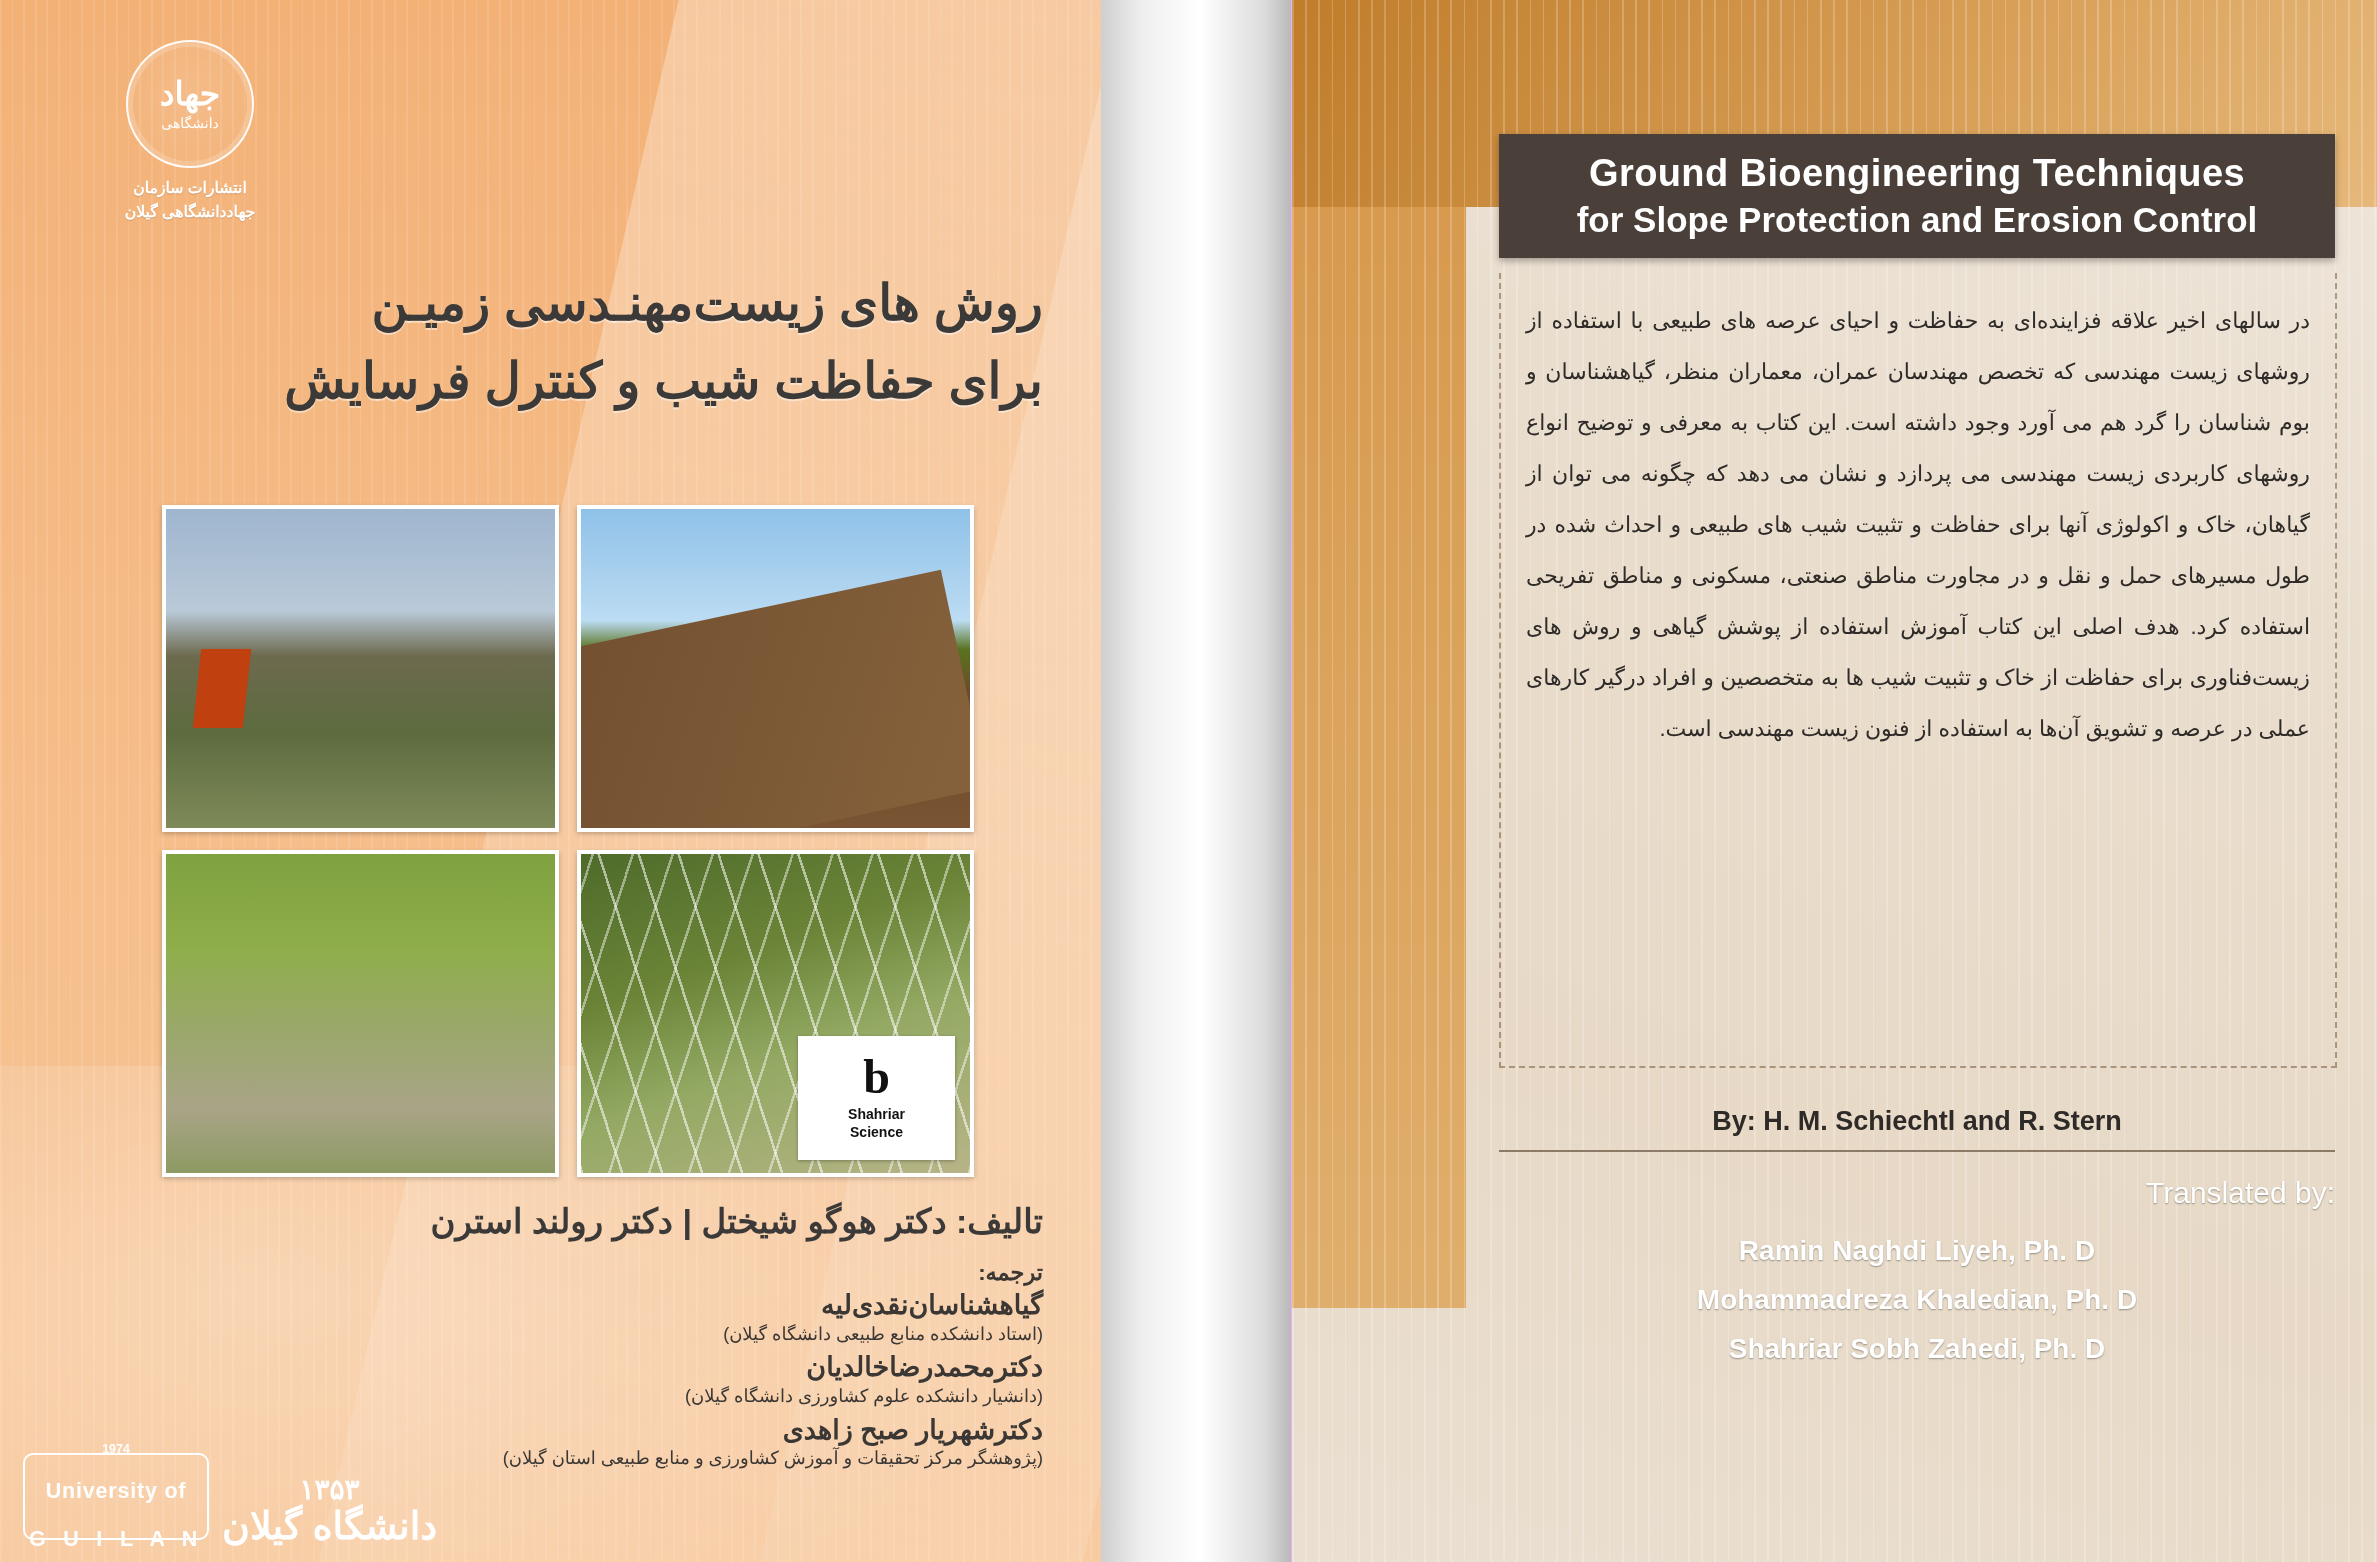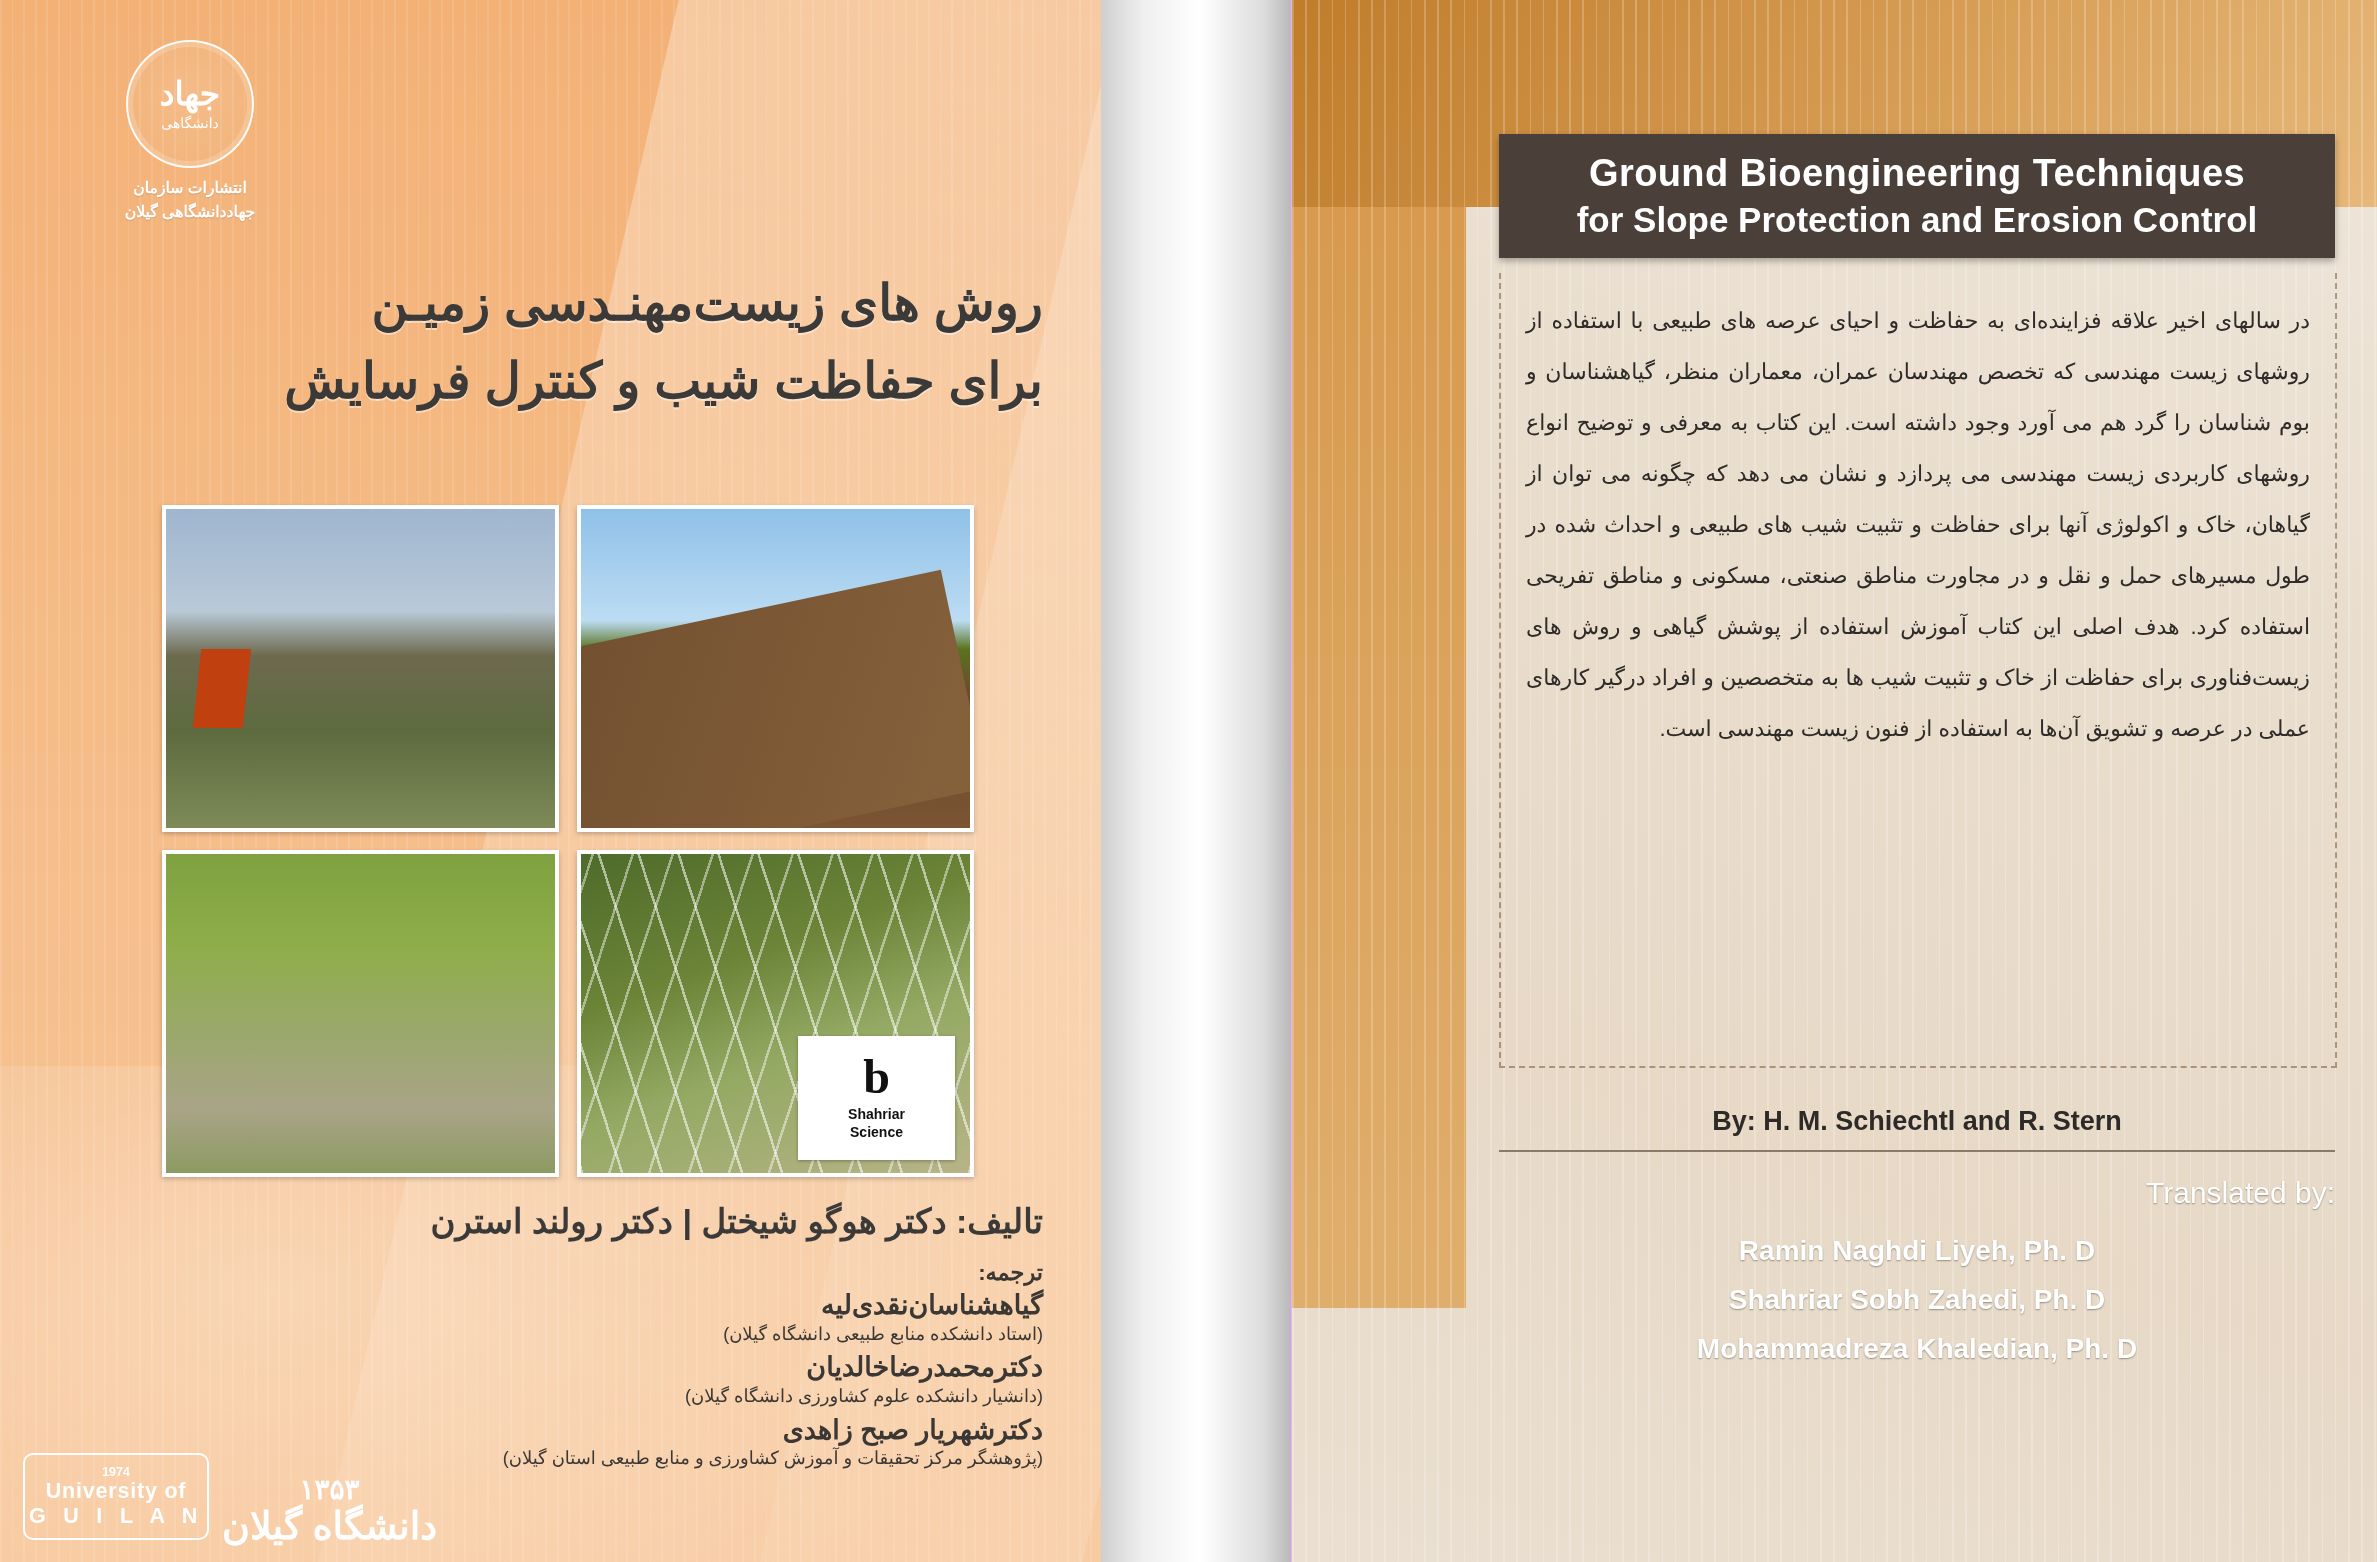--- a/index.html
+++ b/index.html
@@ -101,20 +101,21 @@
   }
   .trans-block .tt{font-size:22.4px;font-weight:bold;margin-bottom:3.3px;}
   .trans-block .nm{font-size:27px;font-weight:bold;line-height:1.25;}
   .trans-block .af{font-size:18px;line-height:1.3;margin-bottom:5px;}
 
   .uni-guilan{
     position:absolute;left:23px;bottom:23px;width:182px;height:83px;
     border:2.5px solid #ffffff;border-radius:10px;color:#ffffff;
     display:flex;align-items:center;justify-content:center;flex-direction:column;
     font-weight:bold;
+    gap:23px;
   }
   .uni-guilan .y{font-size:12.4px;}
   .uni-guilan .n1{font-size:21.5px;letter-spacing:0.8px;}
   .uni-guilan .n2{font-size:21.5px;letter-spacing:5.8px;}
   .guilan-fa{
     position:absolute;left:222px;bottom:15px;color:#ffffff;direction:rtl;text-align:center;
   }
   .guilan-fa .emb{font-size:28px;font-weight:bold;}
   .guilan-fa .nm{font-size:38px;font-weight:bold;line-height:1.1;}
 
@@ -296,19 +297,19 @@
     <div class="para-box">
       <p>در سالهای اخیر علاقه فزاینده‌ای به حفاظت و احیای عرصه های طبیعی با استفاده از روشهای زیست مهندسی که تخصص مهندسان عمران، معماران منظر، گیاهشناسان و بوم شناسان را گرد هم می آورد وجود داشته است. این کتاب به معرفی و توضیح انواع روشهای کاربردی زیست مهندسی می پردازد و نشان می دهد که چگونه می توان از گیاهان، خاک و اکولوژی آنها برای حفاظت و تثبیت شیب های طبیعی و احداث شده در طول مسیرهای حمل و نقل و در مجاورت مناطق صنعتی، مسکونی و مناطق تفریحی استفاده کرد. هدف اصلی این کتاب آموزش استفاده از پوشش گیاهی و روش های زیست‌فناوری برای حفاظت از خاک و تثبیت شیب ها به متخصصین و افراد درگیر کارهای عملی در عرصه و تشویق آن‌ها به استفاده از فنون زیست مهندسی است.</p>
     </div>
 
     <div class="by-line">By: H. M. Schiechtl and R. Stern</div>
 
     <div class="translated-by">Translated by:</div>
 
     <div class="tr-names">
       <div>Ramin Naghdi Liyeh, Ph. D</div>
+      <div>Mohammadreza Khaledian, Ph. D</div>
       <div>Shahriar Sobh Zahedi, Ph. D</div>
-      <div>Mohammadreza Khaledian, Ph. D</div>
     </div>
   </div>
 
 </div>
 
 
 </body></html>

